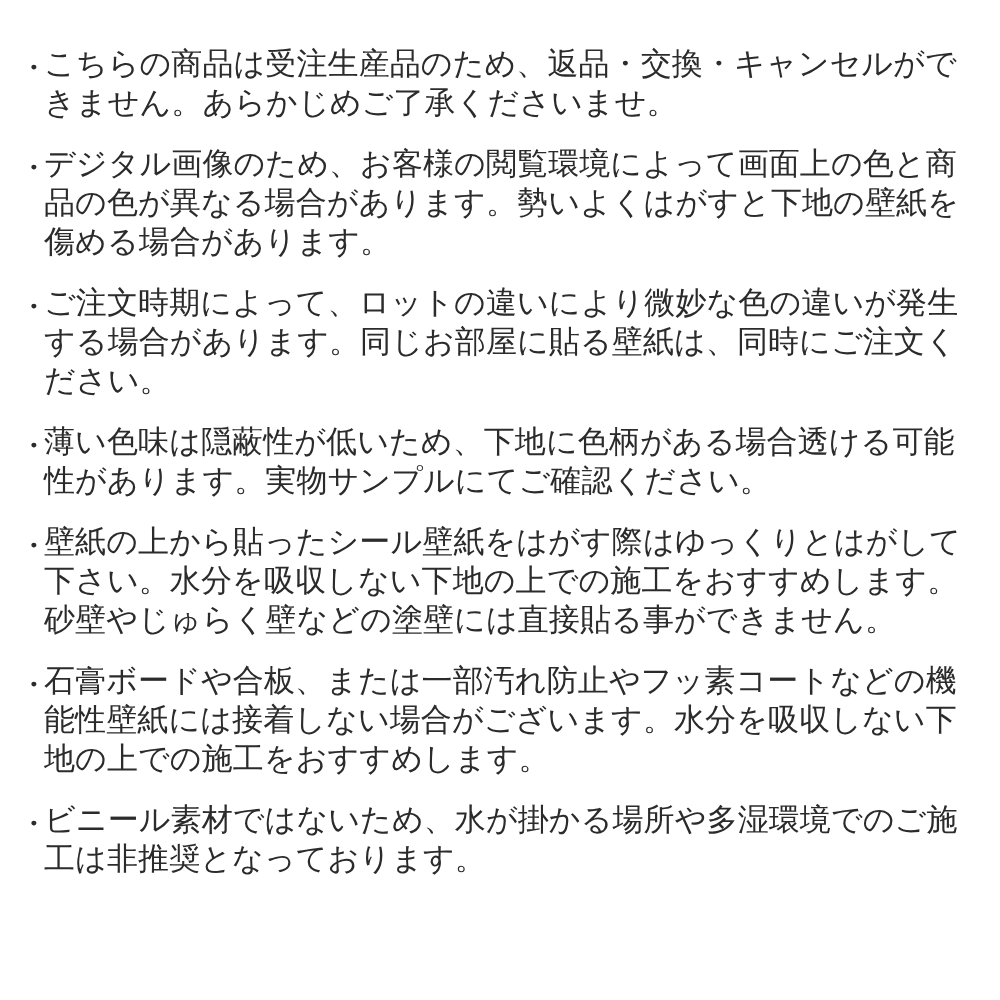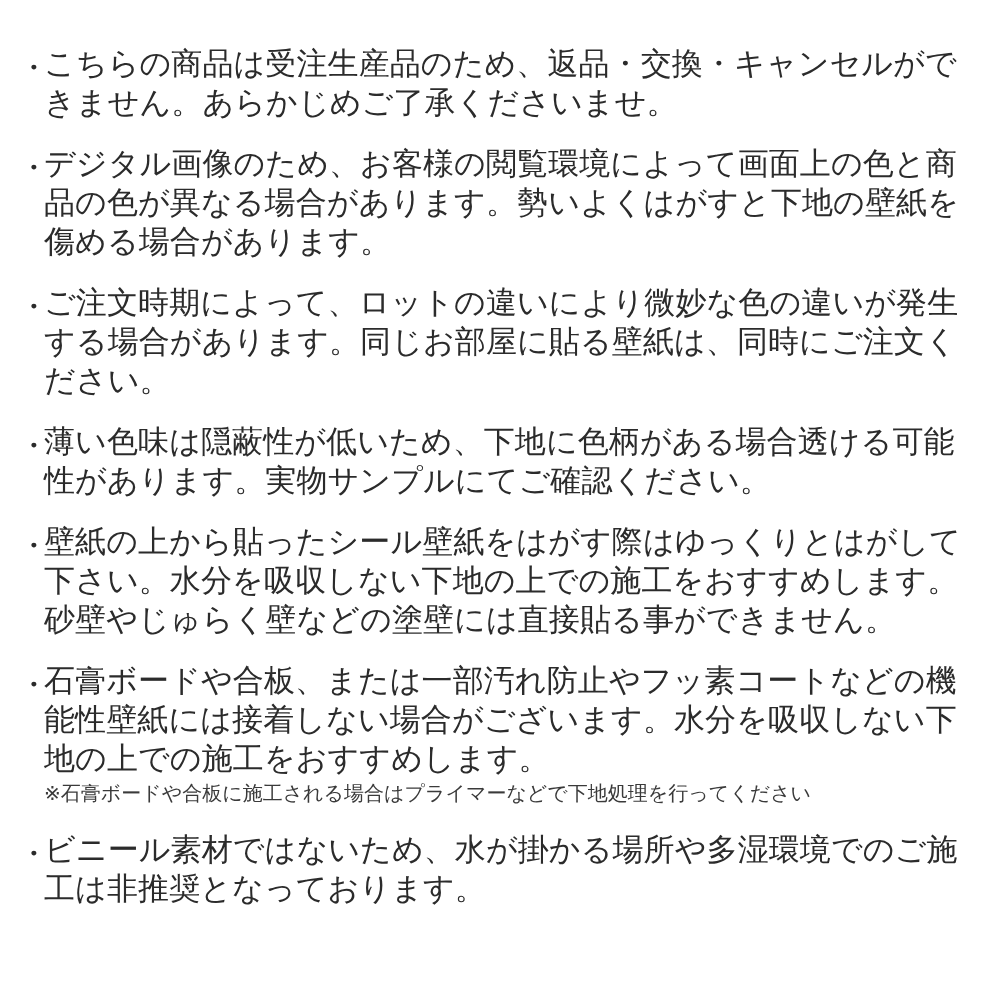--- a/index.html
+++ b/index.html
@@ -99,21 +99,20 @@
       <span class="bullet">・</span>
       <div class="note-body">
         <div class="note-text">壁紙の上から貼ったシール壁紙をはがす際はゆっくりとはがして下さい。水分を吸収しない下地の上での施工をおすすめします。砂壁やじゅらく壁などの塗壁には直接貼る事ができません。</div>
       </div>
     </li>
 
     <li class="note-item">
       <span class="bullet">・</span>
       <div class="note-body">
         <div class="note-text">石膏ボードや合板、または一部汚れ防止やフッ素コートなどの機能性壁紙には接着しない場合がございます。水分を吸収しない下地の上での施工をおすすめします。</div>
-        <div class="note-sub">※石膏ボードや合板に施工される場合はプライマーなどで下地処理を行ってください</div>
       </div>
     </li>
 
     <li class="note-item">
       <span class="bullet">・</span>
       <div class="note-body">
         <div class="note-text">ビニール素材ではないため、水が掛かる場所や多湿環境でのご施工は非推奨となっております。</div>
       </div>
     </li>
 

